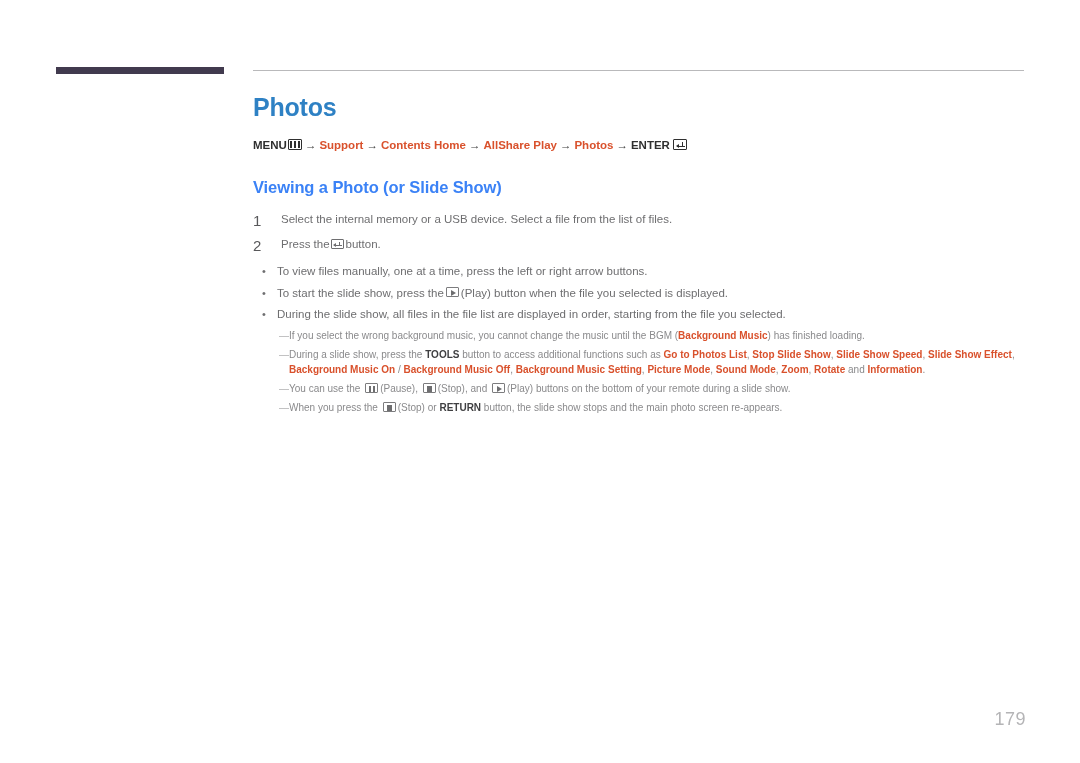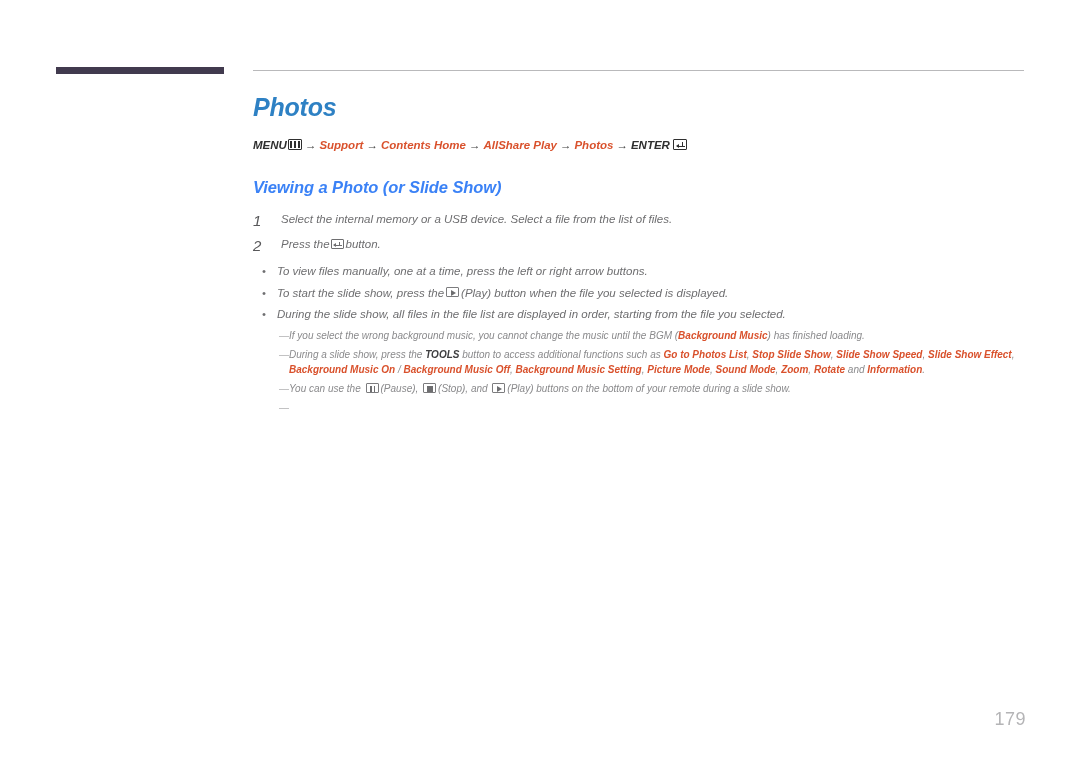--- a/index.html
+++ b/index.html
@@ -40,21 +40,20 @@
     height: 1px;
     background: #b9b9bb;
   }
 
   
   .content {
     position: absolute;
     left: 253px;
     top: 92px;
     width: 790px;
-    font-style: italic;
   }
 
   h1.chapter-title {
     font-size: 25px;
     font-weight: bold;
     color: #2e81c4;
     margin: 0;
     letter-spacing: -0.2px;
     line-height: 30px;
   }
@@ -339,19 +338,20 @@
       <div class="note-text"><span>During a slide show, press the </span><span class="b-dark">TOOLS</span><span> button to access additional functions such as </span><span class="b-orange">Go to Photos List</span><span class="sep">, </span><span class="b-orange">Stop Slide Show</span><span class="sep">, </span><span class="b-orange">Slide Show Speed</span><span class="sep">, </span><span class="b-orange">Slide Show Effect</span><span class="sep">, </span><br><span class="b-orange">Background Music On</span><span class="sep"> / </span><span class="b-orange">Background Music Off</span><span class="sep">, </span><span class="b-orange">Background Music Setting</span><span class="sep">, </span><span class="b-orange">Picture Mode</span><span class="sep">, </span><span class="b-orange">Sound Mode</span><span class="sep">, </span><span class="b-orange">Zoom</span><span class="sep">, </span><span class="b-orange">Rotate</span><span class="sep"> and </span><span class="b-orange">Information</span><span>.</span></div>
     </div>
 
     <div class="note">
       <div class="note-dash">—</div>
       <div class="note-text"><span>You can use the </span><span class="key key-sm key-pause"><i></i><i></i></span><span>(Pause), </span><span class="key key-sm key-stop"><span class="sq"></span></span><span>(Stop), and </span><span class="key key-sm key-play"><span class="tri"></span></span><span>(Play) buttons on the bottom of your remote during a slide show.</span></div>
     </div>
 
     <div class="note">
       <div class="note-dash">—</div>
+      <div class="note-text"><span>When you press the </span><span class="key key-sm key-stop"><span class="sq"></span></span><span>(Stop) or </span><span class="b-dark">RETURN</span><span> button, the slide show stops and the main photo screen re-appears.</span></div>
     </div>
 
   </div>
 
 </div>
 
 <div class="page-number">179</div>
 
 </body></html>

